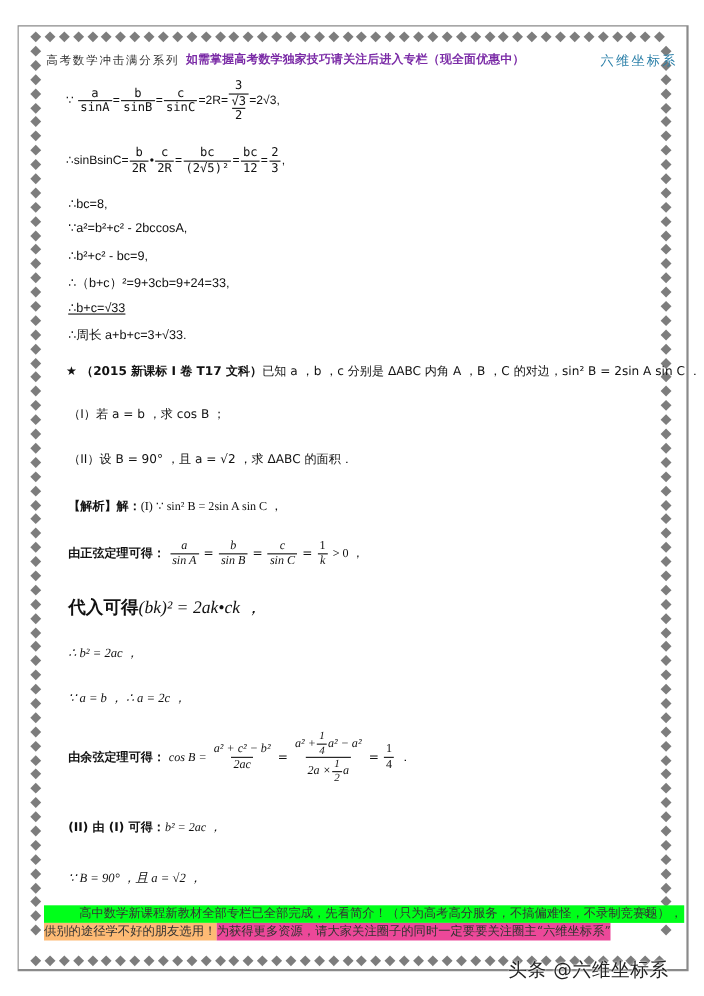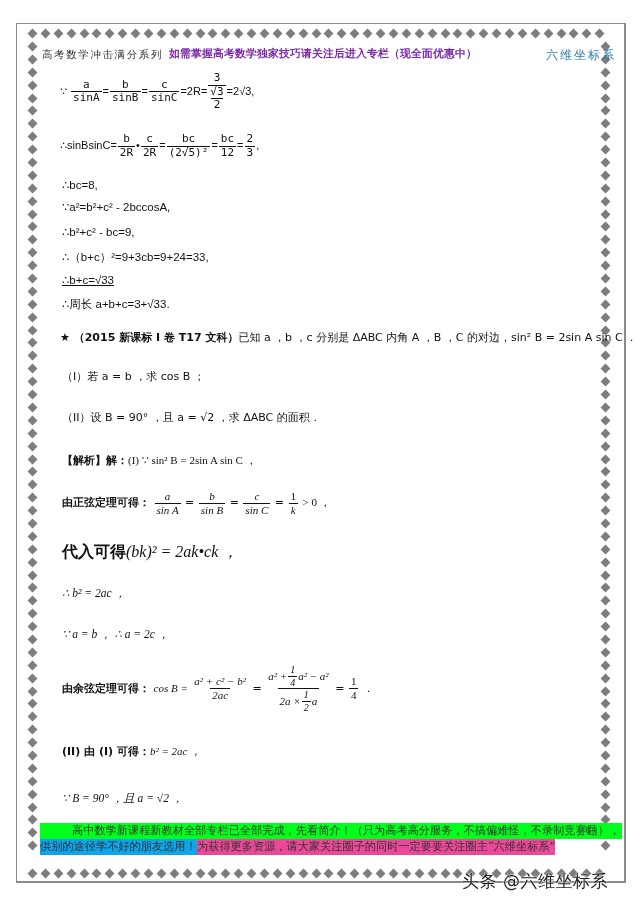--- a/index.html
+++ b/index.html
@@ -27,21 +27,21 @@
   .bold { font-weight: bold; }
   .it { font-style: italic; font-family: "Liberation Serif", "DejaVu Serif", serif; }
   .mono { font-family: "DejaVu Sans Mono", "Liberation Mono", monospace; }
 
   .frac { display: inline-flex; flex-direction: column; align-items: center; vertical-align: middle; margin: 0 1px; }
   .frac .num { padding: 0 2px; line-height: 1.15; }
   .frac .den { padding: 0 2px; line-height: 1.15; border-top: 1px solid #111; }
 
   .footer { position: absolute; left: 40px; top: 823px; font-family: "DejaVu Serif", "Liberation Serif", serif; font-size: 11.2px; color: #333; white-space: nowrap; }
   .footer .l1 { position: absolute; left: 0; top: 0; background: #00ff1a; height: 16px; line-height: 16px; padding-right: 2px; padding-left: 32px; }
-  .footer .l2a { position: absolute; left: 0; top: 16px; background: #0ea5e9; height: 16px; line-height: 16px; }
+  .footer .l2a { position: absolute; left: 0; top: 16px; background: #fdba74; height: 16px; line-height: 16px; }
   .footer .l2b { position: absolute; top: 16px; background: #ec4899; height: 16px; line-height: 16px; }
   .pagenum { position: absolute; left: 580px; top: 825px; font-size: 9px; color: #333; font-family: "Liberation Sans", sans-serif; }
   .watermark { position: absolute; left: 462px; top: 870px; font-size: 17px; color: #222; letter-spacing: 0.5px;
                text-shadow: 0 0 2px #fff, 0 0 2px #fff; font-family: "DejaVu Sans", sans-serif; }
 </style>
 </head>
 <body>
 
 <div class="frame"></div>
 

